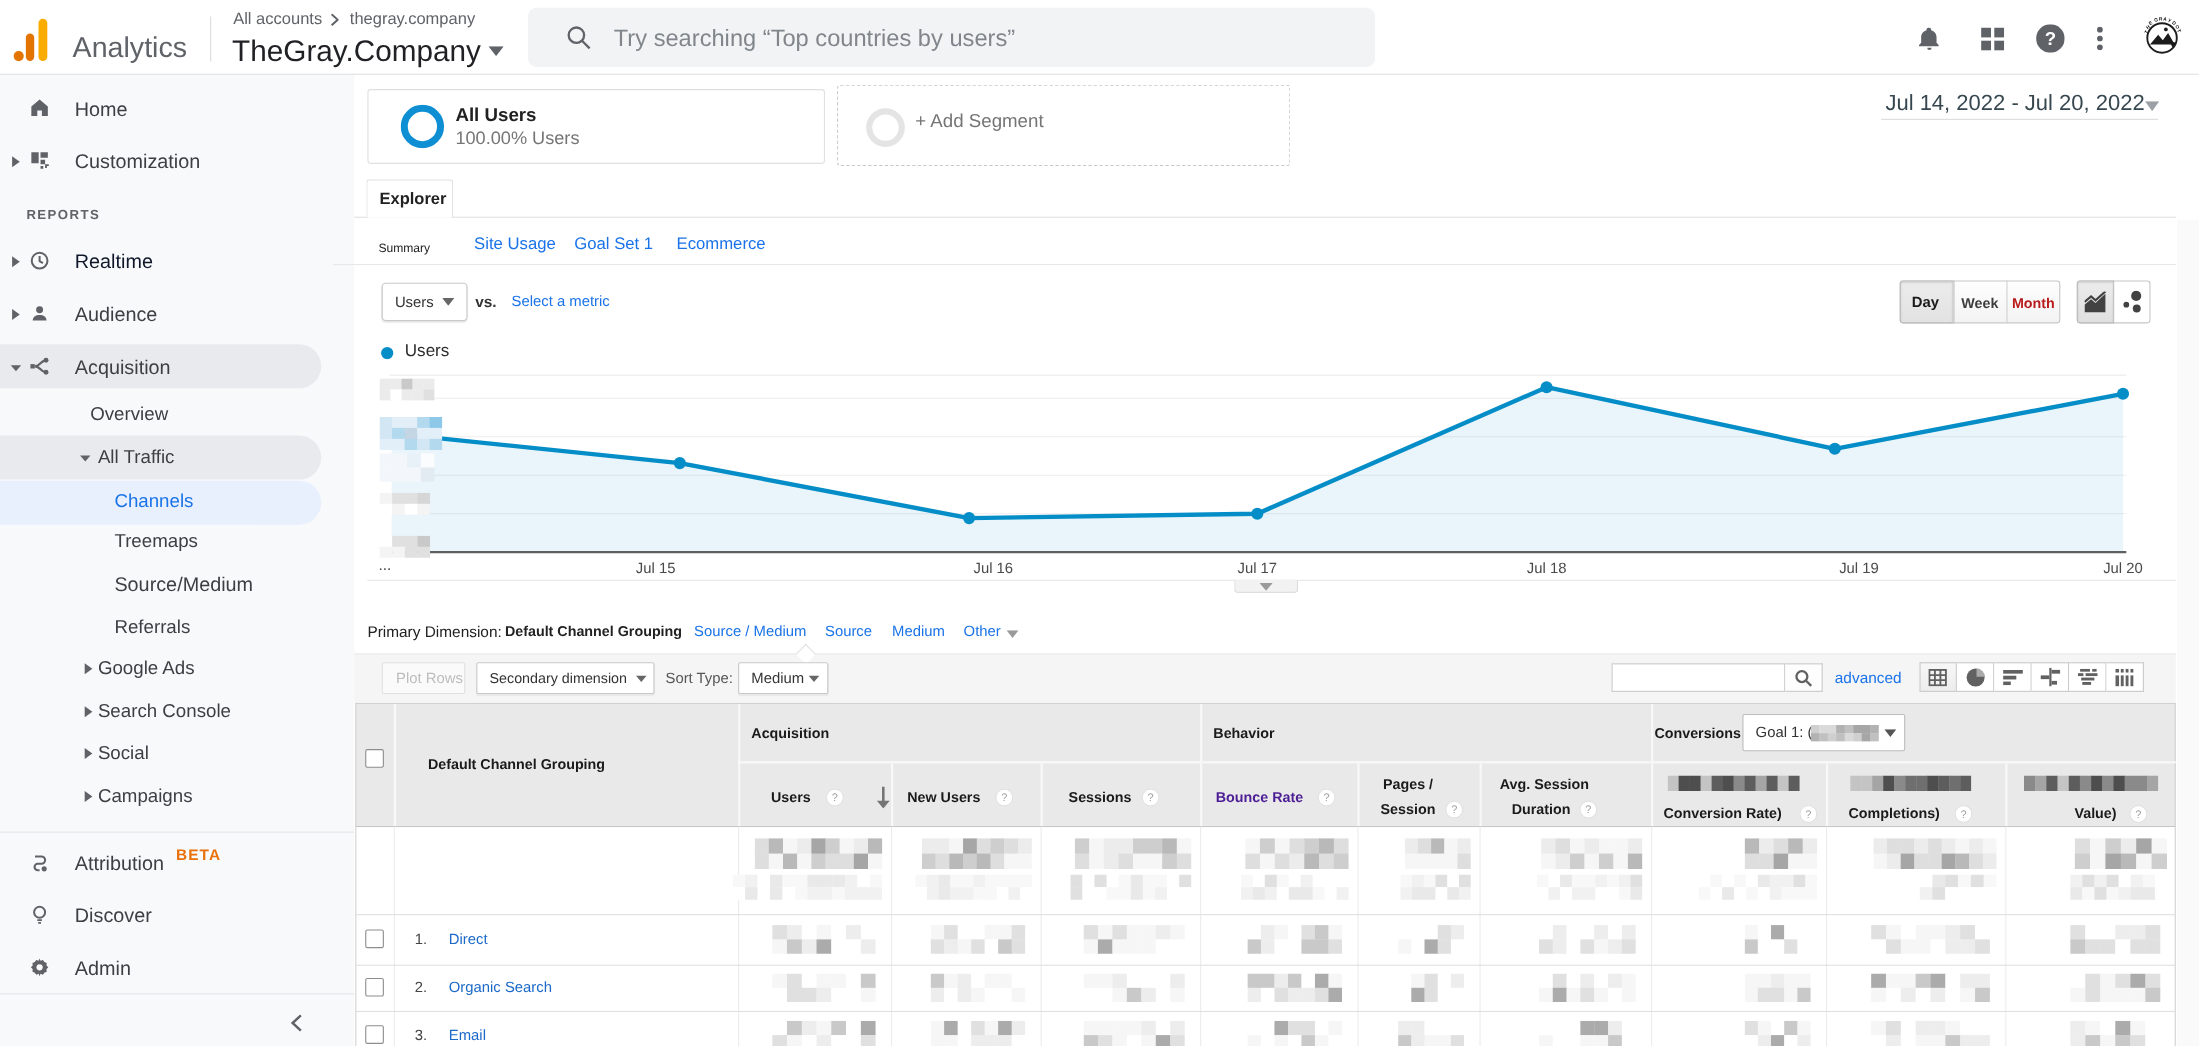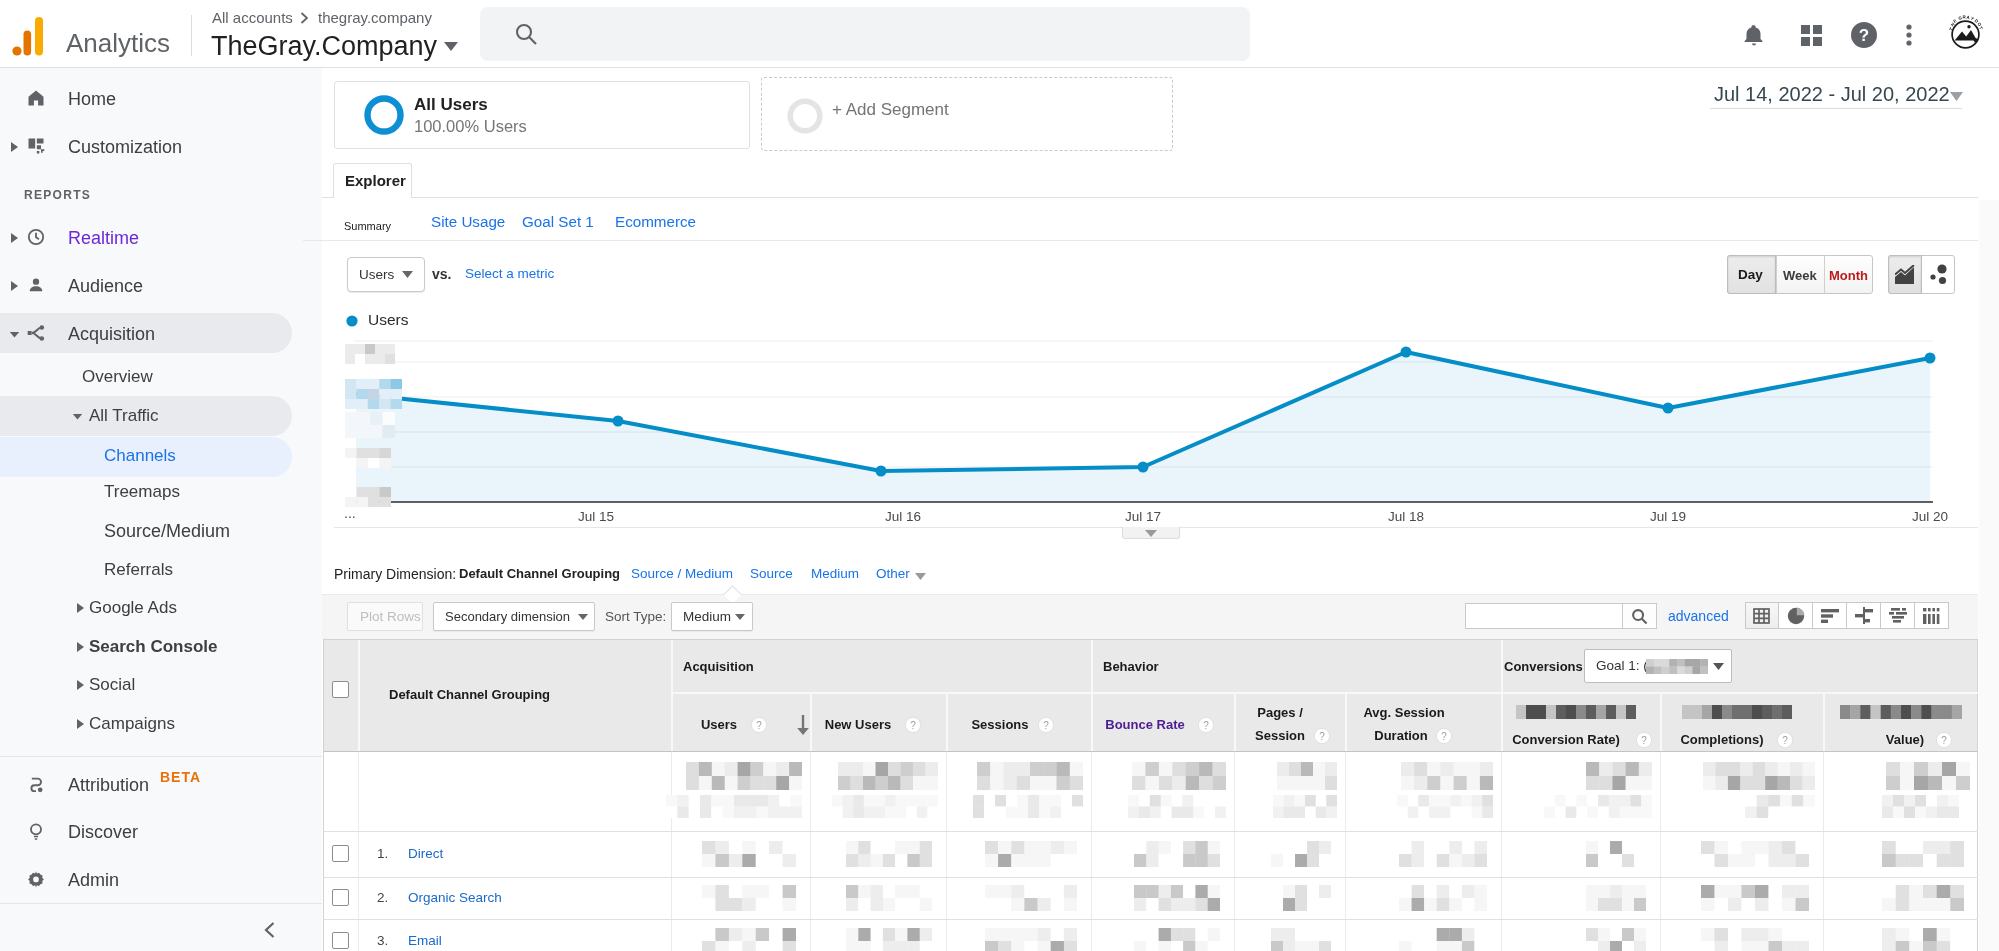--- a/index.html
+++ b/index.html
@@ -25,21 +25,21 @@
     </svg>
     <div class="abs" style="left:68px;top:137px;font-size:18px;color:#3c4043;font-weight:normal;white-space:nowrap">Customization</div>
     <div class="abs" style="left:24px;top:188px;font-size:12px;font-weight:bold;color:#5f6368;letter-spacing:1.3px">REPORTS</div>
 <svg class="abs" style="left:9px;top:232px" width="11" height="12" viewBox="0 0 11 12" fill="#5f6368">
       <path d="M2 1l7 5-7 5z"></path>
     </svg>
     <svg class="abs" style="left:26px;top:227px" width="20" height="20" viewBox="0 0 24 24" fill="#5f6368">
       <circle cx="12" cy="12" r="8.6" fill="none" stroke="#5f6368" stroke-width="2.2"></circle>
       <path d="M12 6.8v5.6l3.6 2.2" fill="none" stroke="#5f6368" stroke-width="2.2"></path>
     </svg>
-    <div class="abs" style="left:68px;top:228px;font-size:18px;color:#6d28d9;font-weight:normal;white-space:nowrap">Realtime</div>
+    <div class="abs" style="left:68px;top:228px;font-size:18px;color:#0f172a;font-weight:normal;white-space:nowrap">Realtime</div>
     <svg class="abs" style="left:9px;top:280px" width="11" height="12" viewBox="0 0 11 12" fill="#5f6368">
       <path d="M2 1l7 5-7 5z"></path>
     </svg>
     <svg class="abs" style="left:26px;top:275px" width="20" height="20" viewBox="0 0 24 24" fill="#5f6368">
       <circle cx="12" cy="8" r="3.8"></circle>
       <path d="M4.5 19.5c0-4 3.4-6 7.5-6s7.5 2 7.5 6z"></path>
     </svg>
     <div class="abs" style="left:68px;top:276px;font-size:18px;color:#3c4043;font-weight:normal;white-space:nowrap">Audience</div>
     <svg class="abs" style="left:9px;top:328px" width="11" height="12" viewBox="0 0 14 11" fill="#5f6368">
       <path d="M1 3h12l-6 7z"></path>
@@ -60,21 +60,21 @@
     <div class="abs" style="left:104px;top:482px;font-size:17px;color:#3c4043;font-weight:normal;white-space:nowrap">Treemaps</div>
     <div class="abs" style="left:104px;top:521px;font-size:18px;color:#3c4043;font-weight:normal;white-space:nowrap">Source/Medium</div>
     <div class="abs" style="left:104px;top:560px;font-size:17px;color:#3c4043;font-weight:normal;white-space:nowrap">Referrals</div>
     <svg class="abs" style="left:75px;top:602px" width="11" height="12" viewBox="0 0 11 12" fill="#5f6368">
       <path d="M2 1l7 5-7 5z"></path>
     </svg>
     <div class="abs" style="left:89px;top:598px;font-size:17px;color:#3c4043;font-weight:normal;white-space:nowrap">Google Ads</div>
     <svg class="abs" style="left:75px;top:641px" width="11" height="12" viewBox="0 0 11 12" fill="#5f6368">
       <path d="M2 1l7 5-7 5z"></path>
     </svg>
-    <div class="abs" style="left:89px;top:637px;font-size:17px;color:#3c4043;font-weight:bold;white-space:nowrap">Search Console</div>
+    <div class="abs" style="left:89px;top:637px;font-size:17px;color:#3c4043;font-weight:normal;white-space:nowrap">Search Console</div>
     <svg class="abs" style="left:75px;top:679px" width="11" height="12" viewBox="0 0 11 12" fill="#5f6368">
       <path d="M2 1l7 5-7 5z"></path>
     </svg>
     <div class="abs" style="left:89px;top:675px;font-size:17px;color:#3c4043;font-weight:normal;white-space:nowrap">Social</div>
     <svg class="abs" style="left:75px;top:718px" width="11" height="12" viewBox="0 0 11 12" fill="#5f6368">
       <path d="M2 1l7 5-7 5z"></path>
     </svg>
     <div class="abs" style="left:89px;top:714px;font-size:17px;color:#3c4043;font-weight:normal;white-space:nowrap">Campaigns</div>
     <div class="abs" style="left:0;top:756px;width:322px;height:1px;background:#e3e5e8"></div>
 <svg class="abs" style="left:26px;top:774px" width="20" height="20" viewBox="0 0 24 24" fill="#5f6368">
@@ -112,20 +112,21 @@
 <div class="abs" style="left:318px;top:9px;font-size:15px;color:#5f6368">thegray.company</div>
 <div class="abs" style="left:211px;top:31px;font-size:27px;color:#202124">TheGray.Company</div>
 <svg class="abs" style="left:444px;top:42px" width="14" height="9" viewBox="0 0 14 9" fill="#5f6368">
       <path d="M0 0h14L7 9z"></path>
     </svg>
 <div class="abs" style="left:480px;top:7px;width:770px;height:54px;background:#f1f3f4;border-radius:8px"></div>
 <svg class="abs" style="left:514px;top:22px" width="24" height="24" viewBox="0 0 24 24" fill="none" stroke="#5f6368" stroke-width="2.1">
       <circle cx="10" cy="10" r="7"></circle>
       <path d="M15.3 15.3 22 22"></path>
     </svg>
+<div class="abs" style="left:558px;top:23px;font-size:21.5px;color:#80868b">Try searching “Top countries by users”</div>
 <svg class="abs" style="left:1743px;top:23px" width="22" height="24" viewBox="0 0 22 24" fill="#5f6368">
 <path d="M11 2.2c.9 0 1.6.7 1.6 1.6v.6c2.9.7 4.9 3.2 4.9 6.3v5.2l1.9 2.1v1H1.6v-1l1.9-2.1V10.7c0-3.1 2-5.6 4.9-6.3v-.6c0-.9.7-1.6 1.6-1.6z"></path>
 <path d="M9 20.5h4a2 2 0 0 1-4 0z"></path>
     </svg>
 <svg class="abs" style="left:1801px;top:25px" width="21" height="21" viewBox="0 0 21 21" fill="#5f6368">
 <rect x="0" y="0" width="9" height="9"></rect>
       <rect x="12" y="0" width="9" height="9"></rect>
 <rect x="0" y="12" width="9" height="9"></rect>
       <rect x="12" y="12" width="9" height="9"></rect>
     </svg>
@@ -282,21 +283,21 @@
       <rect x="34.5" y="0.0" width="11.8" height="10.3" fill="#c9c9c9"></rect>
       <rect x="0.0" y="10.0" width="11.8" height="10.3" fill="#f4f4f4"></rect>
       <rect x="11.5" y="10.0" width="11.8" height="10.3" fill="#f4f4f4"></rect>
       <rect x="23.0" y="10.0" width="11.8" height="10.3" fill="#e0e0e0"></rect>
       <rect x="34.5" y="10.0" width="11.8" height="10.3" fill="#e0e0e0"></rect>
     </svg>
     <div class="abs" style="left:578px;top:509px;width:80px;font-size:13.5px;color:#4a4a4a">Jul 15</div>
 <div class="abs" style="left:841px;top:509px;width:80px;text-align:right;font-size:13.5px;color:#4a4a4a">Jul 16</div>
 <div class="abs" style="left:1103px;top:509px;width:80px;text-align:center;font-size:13.5px;color:#4a4a4a">Jul 17</div>
 <div class="abs" style="left:1366px;top:509px;width:80px;text-align:center;font-size:13.5px;color:#4a4a4a">Jul 18</div>
-<div class="abs" style="left:1628px;top:509px;width:80px;text-align:center;font-size:13.5px;color:#4a4a4a">Jul 19</div>
+<div class="abs" style="left:1628px;top:509px;width:80px;text-align:right;font-size:13.5px;color:#4a4a4a">Jul 19</div>
 <div class="abs" style="left:1890px;top:509px;width:80px;text-align:center;font-size:13.5px;color:#4a4a4a">Jul 20</div>
 <div class="abs" style="left:344px;top:505px;font-size:14px;color:#4a4a4a">...</div>
 <div class="abs" style="left:334px;top:527px;width:1644px;height:1px;background:#e6e6e6"></div>
 <div class="abs" style="left:1122px;top:527px;width:58px;height:12px;background:#f2f2f2;border:1px solid #dcdcdc;border-top:none;border-radius:0 0 3px 3px"></div>
 <svg class="abs" style="left:1145px;top:530px" width="12" height="7" viewBox="0 0 12 7" fill="#9a9a9a">
       <path d="M0 0h12L6 7z"></path>
     </svg>
 <div class="abs" style="left:334px;top:566px;font-size:14px;color:#222">Primary Dimension:</div>
 <div class="abs" style="left:459px;top:566px;font-size:13px;font-weight:bold;color:#222">Default Channel Grouping</div>
 <div class="abs" style="left:631px;top:566px;font-size:13.5px"><span class="lnk">Source / Medium</span></div>

